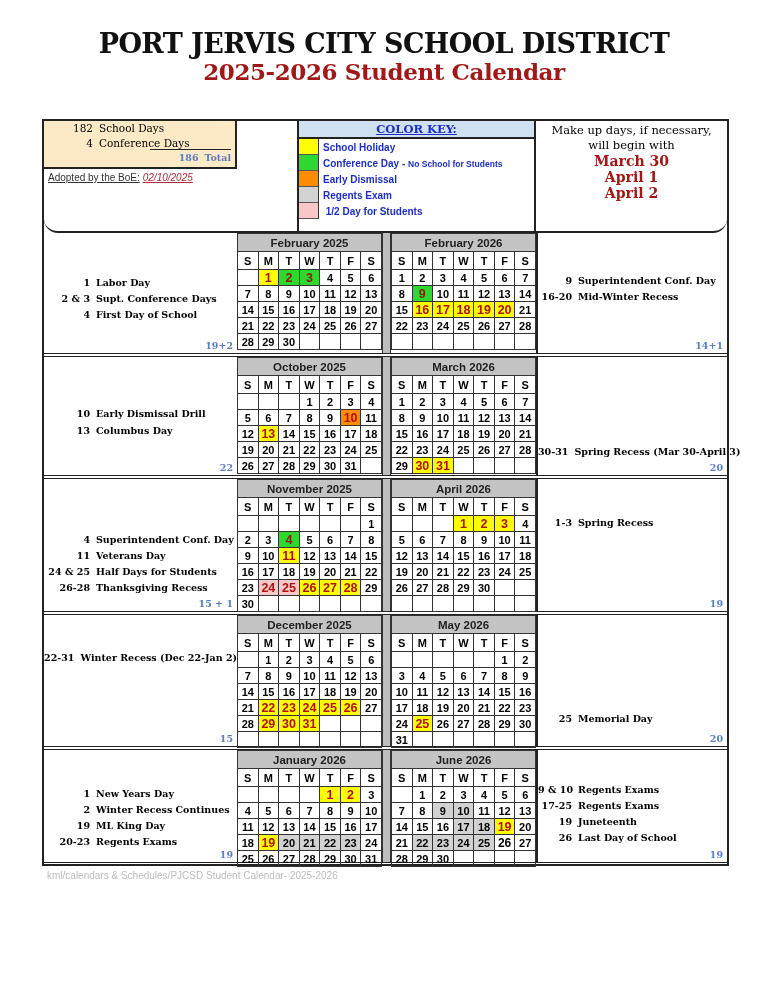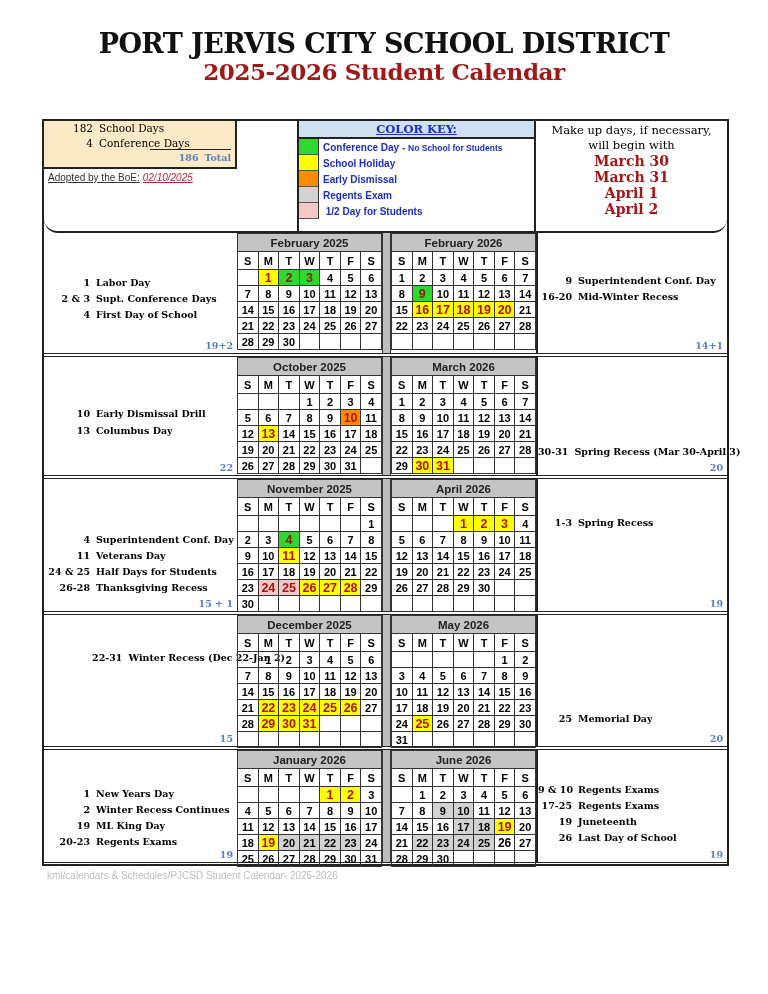--- a/index.html
+++ b/index.html
@@ -70,46 +70,45 @@
       <div class="cnt-row total">
           <span class="cnt-num">186</span>
           <span>Total</span>
         </div>
     </div>
     <div class="adopted"><span class="lbl">Adopted by the BoE:</span><span class="dt">02/10/2025</span></div>
 
     <div class="key">
       <div class="key-title">COLOR KEY:</div>
       <div class="key-row">
+          <div class="swatch" style="background:#ffff00"></div>
+          <span class="key-lbl">School Holiday</span>
+        </div>
+      <div class="key-row">
           <div class="swatch" style="background:#2ed82e"></div>
           <span class="key-lbl"><span>Conference Day - </span><small>No School for Students</small></span>
-        </div>
-      <div class="key-row">
-          <div class="swatch" style="background:#ffff00"></div>
-          <span class="key-lbl">School Holiday</span>
         </div>
       <div class="key-row">
           <div class="swatch" style="background:#ff8c00"></div>
           <span class="key-lbl">Early Dismissal</span>
         </div>
       <div class="key-row">
           <div class="swatch" style="background:#d2d2d2"></div>
           <span class="key-lbl">Regents Exam</span>
         </div>
       <div class="key-row">
           <div class="swatch" style="background:#f7c8c8"></div>
           <span class="key-lbl" style="white-space:pre"> 1/2 Day for Students</span>
         </div>
     </div>
 
     <div class="makeup">
       <div class="l" style="margin-top:2px">Make up days, if necessary,</div>
       <div class="l">will begin with</div>
       <div class="d">March 30</div>
-      <div class="d">March 31</div>
       <div class="d">April 1</div>
       <div class="d">April 2</div>
     </div>
   </div>
 
   <div id="bands">
       <div class="band dbl" style="top: 112px; height: 124px;">
         <div class="ev-left">
           <div class="ev" style="top: 44px;">
             <span class="n">1</span>
@@ -579,21 +578,21 @@
         <div class="ev-right">
           <div class="ev" style="top: 38px;">
             <span class="n">1-3</span>
             <span>Spring Recess</span>
           </div>
           <div class="total">19</div>
         </div>
       </div>
       <div class="band dbl" style="top: 494px; height: 135px;">
         <div class="ev-left">
-          <div class="ev" style="top: 37px; padding-left: 48px;">
+          <div class="ev" style="top: 37px;">
             <span class="n">22-31</span>
             <span>Winter Recess (Dec 22-Jan 2)</span>
           </div>
           <div class="total">15</div>
         </div>
         <div class="cal" style="left: 193px;">
           <table>
             <tbody>
               <tr>
                 <th class="mh" colspan="7">December 2025</th>

